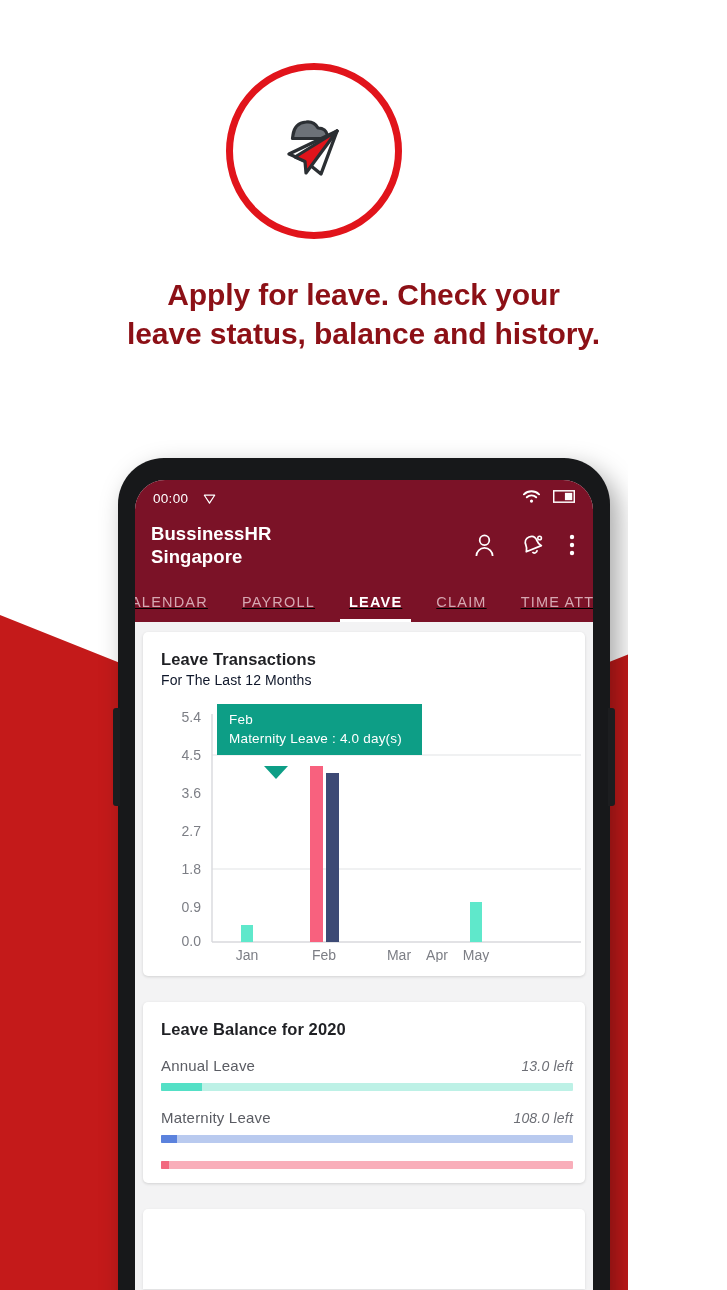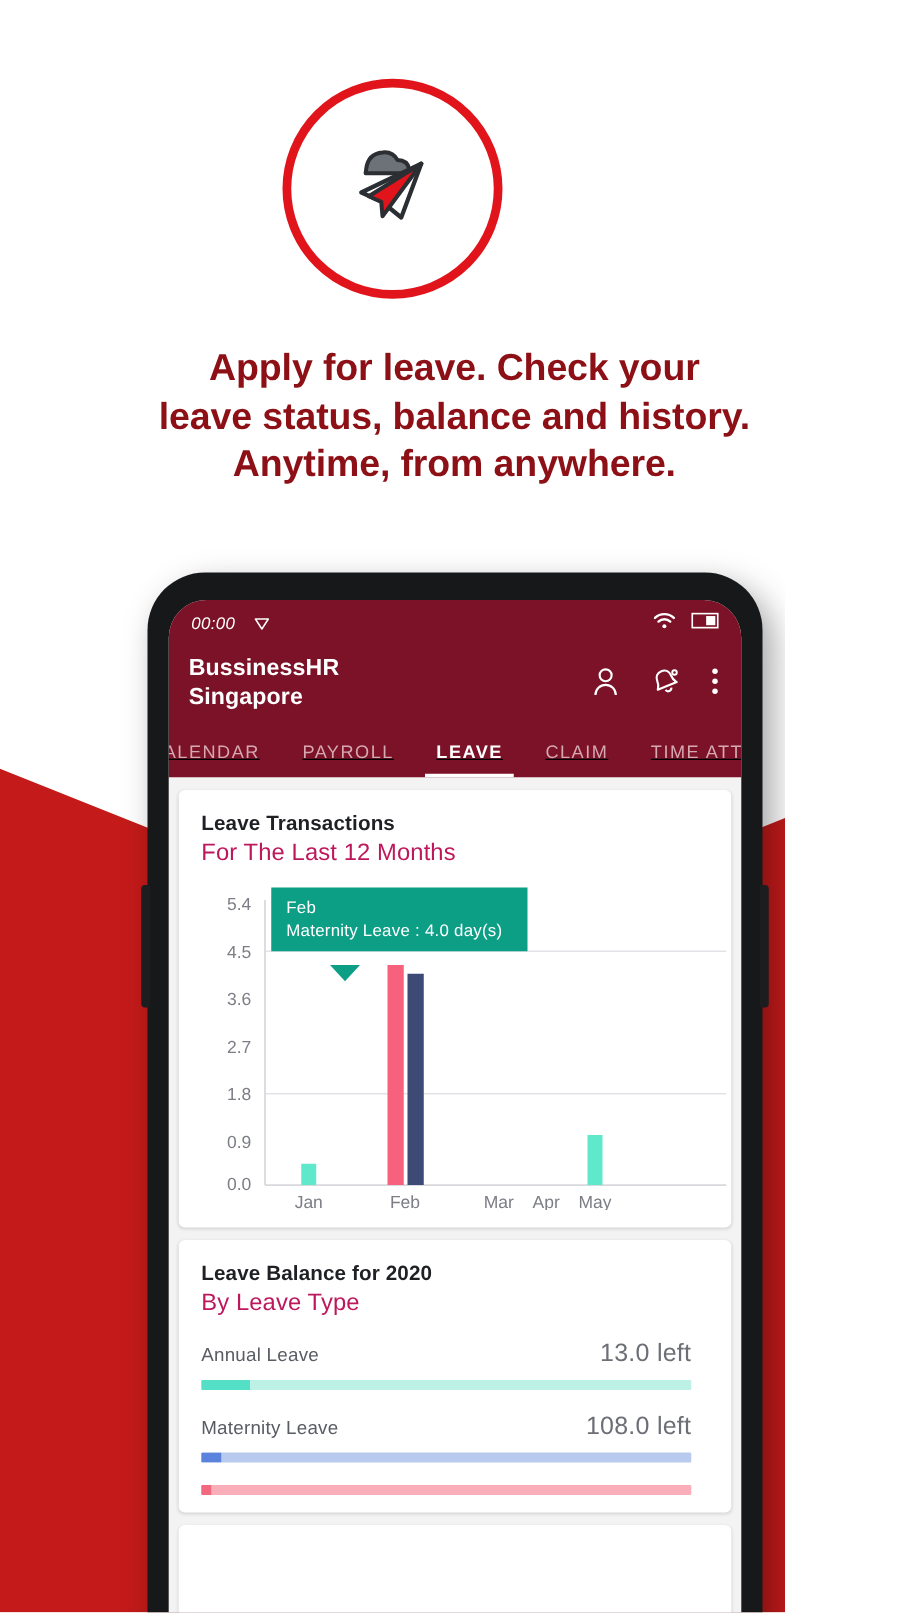--- a/index.html
+++ b/index.html
@@ -112,21 +112,20 @@
 
   
   .app-top { background: #7b1227; }
   .statusbar {
     height: 36px;
     display: flex;
     align-items: center;
     padding: 0 18px;
     color: #ffffff;
     font-size: 13.5px;
-    font-style: italic;
   }
   .sb-time { font-weight: 400; letter-spacing: 0.3px; }
   .sb-left-ico { margin-left: 14px; display: flex; align-items: center; }
   .sb-spacer { flex: 1; }
   .sb-right { display: flex; align-items: center; gap: 13px; }
 
   
   .appbar {
     display: flex;
     align-items: center;
@@ -178,32 +177,32 @@
   
   .content {
     background: #f3f3f4;
     padding: 10px 8px 0 8px;
     height: 100%;
   }
   .card {
     background: #ffffff;
     border-radius: 5px;
     box-shadow: 0 1px 3px rgba(0,0,0,0.14);
-    padding: 18px 32px 14px 18px;
-    margin-bottom: 10px;
+    padding: 18px 12px 14px 18px;
+    margin-bottom: 26px;
   }
   .card-title {
     font-size: 16.5px;
     font-weight: 700;
     color: #1f2024;
     letter-spacing: 0.1px;
   }
   .card-sub {
-    font-size: 19px;
-    color: #be185d;
+    font-size: 14px;
+    color: #0f172a;
     margin-top: 3px;
     letter-spacing: 0.1px;
   }
 
   
   .chart-area {
     position: relative;
     margin-top: 16px;
     height: 258px;
   }
@@ -234,21 +233,21 @@
   
   .lb-row { margin-top: 18px; }
   .lb-row:first-of-type { margin-top: 22px; }
   .lb-head {
     display: flex;
     align-items: baseline;
     justify-content: space-between;
     margin-bottom: 9px;
   }
   .lb-name { font-size: 15px; color: #5a5c63; letter-spacing: 0.2px; }
-  .lb-left { font-size: 20px; color: #6d6f76; letter-spacing: 0.2px; }
+  .lb-left { font-size: 14px; color: #6d6f76; letter-spacing: 0.2px; font-style: italic; }
   .lb-track {
     height: 8px;
     border-radius: 1px;
     width: 100%;
     overflow: hidden;
   }
   .lb-fill { height: 100%; }
 
   .card-partial {
     background: #ffffff;
@@ -276,21 +275,20 @@
       <path d="M78 35 L46 65 L62 78 Z" fill="#ffffff" stroke="#2b2f33" stroke-width="3.4" stroke-linejoin="round"></path>
 
       <path d="M78 35 L36 61 L46 65.5 L47 77 Z" fill="#e1141b"></path>
       <path d="M78 35 L36 61 L46 65.5 L47 77 Z" fill="none" stroke="#2b2f33" stroke-width="3.2" stroke-linejoin="round"></path>
     </svg>
   </div>
 
   <div class="headline">
     <span class="ln">Apply for leave. Check your</span>
     <span class="ln">leave status, balance and history.</span>
-    <span class="ln">Anytime, from anywhere.</span>
   </div>
 
   <div class="phone">
     <div class="phone-body"></div>
     <div class="btn-vol-left"></div>
     <div class="btn-vol-right"></div>
 
     <div class="phone-screen">
 
       <div class="app-top">
@@ -399,21 +397,20 @@
             <div class="tooltip">
               <div class="t-line1">Feb</div>
               <div class="t-line2">Maternity Leave : 4.0 day(s)</div>
             </div>
             <div class="tooltip-arrow"></div>
           </div>
         </div>
 
         <div class="card">
           <div class="card-title">Leave Balance for 2020</div>
-          <div class="card-sub">By Leave Type</div>
 
           <div class="lb-row">
             <div class="lb-head">
               <span class="lb-name">Annual Leave</span>
               <span class="lb-left">13.0 left</span>
             </div>
             <div class="lb-track" style="background:#bdf1e6">
               <div class="lb-fill" style="width:10%;background:#54e0c6"></div>
             </div>
           </div>

